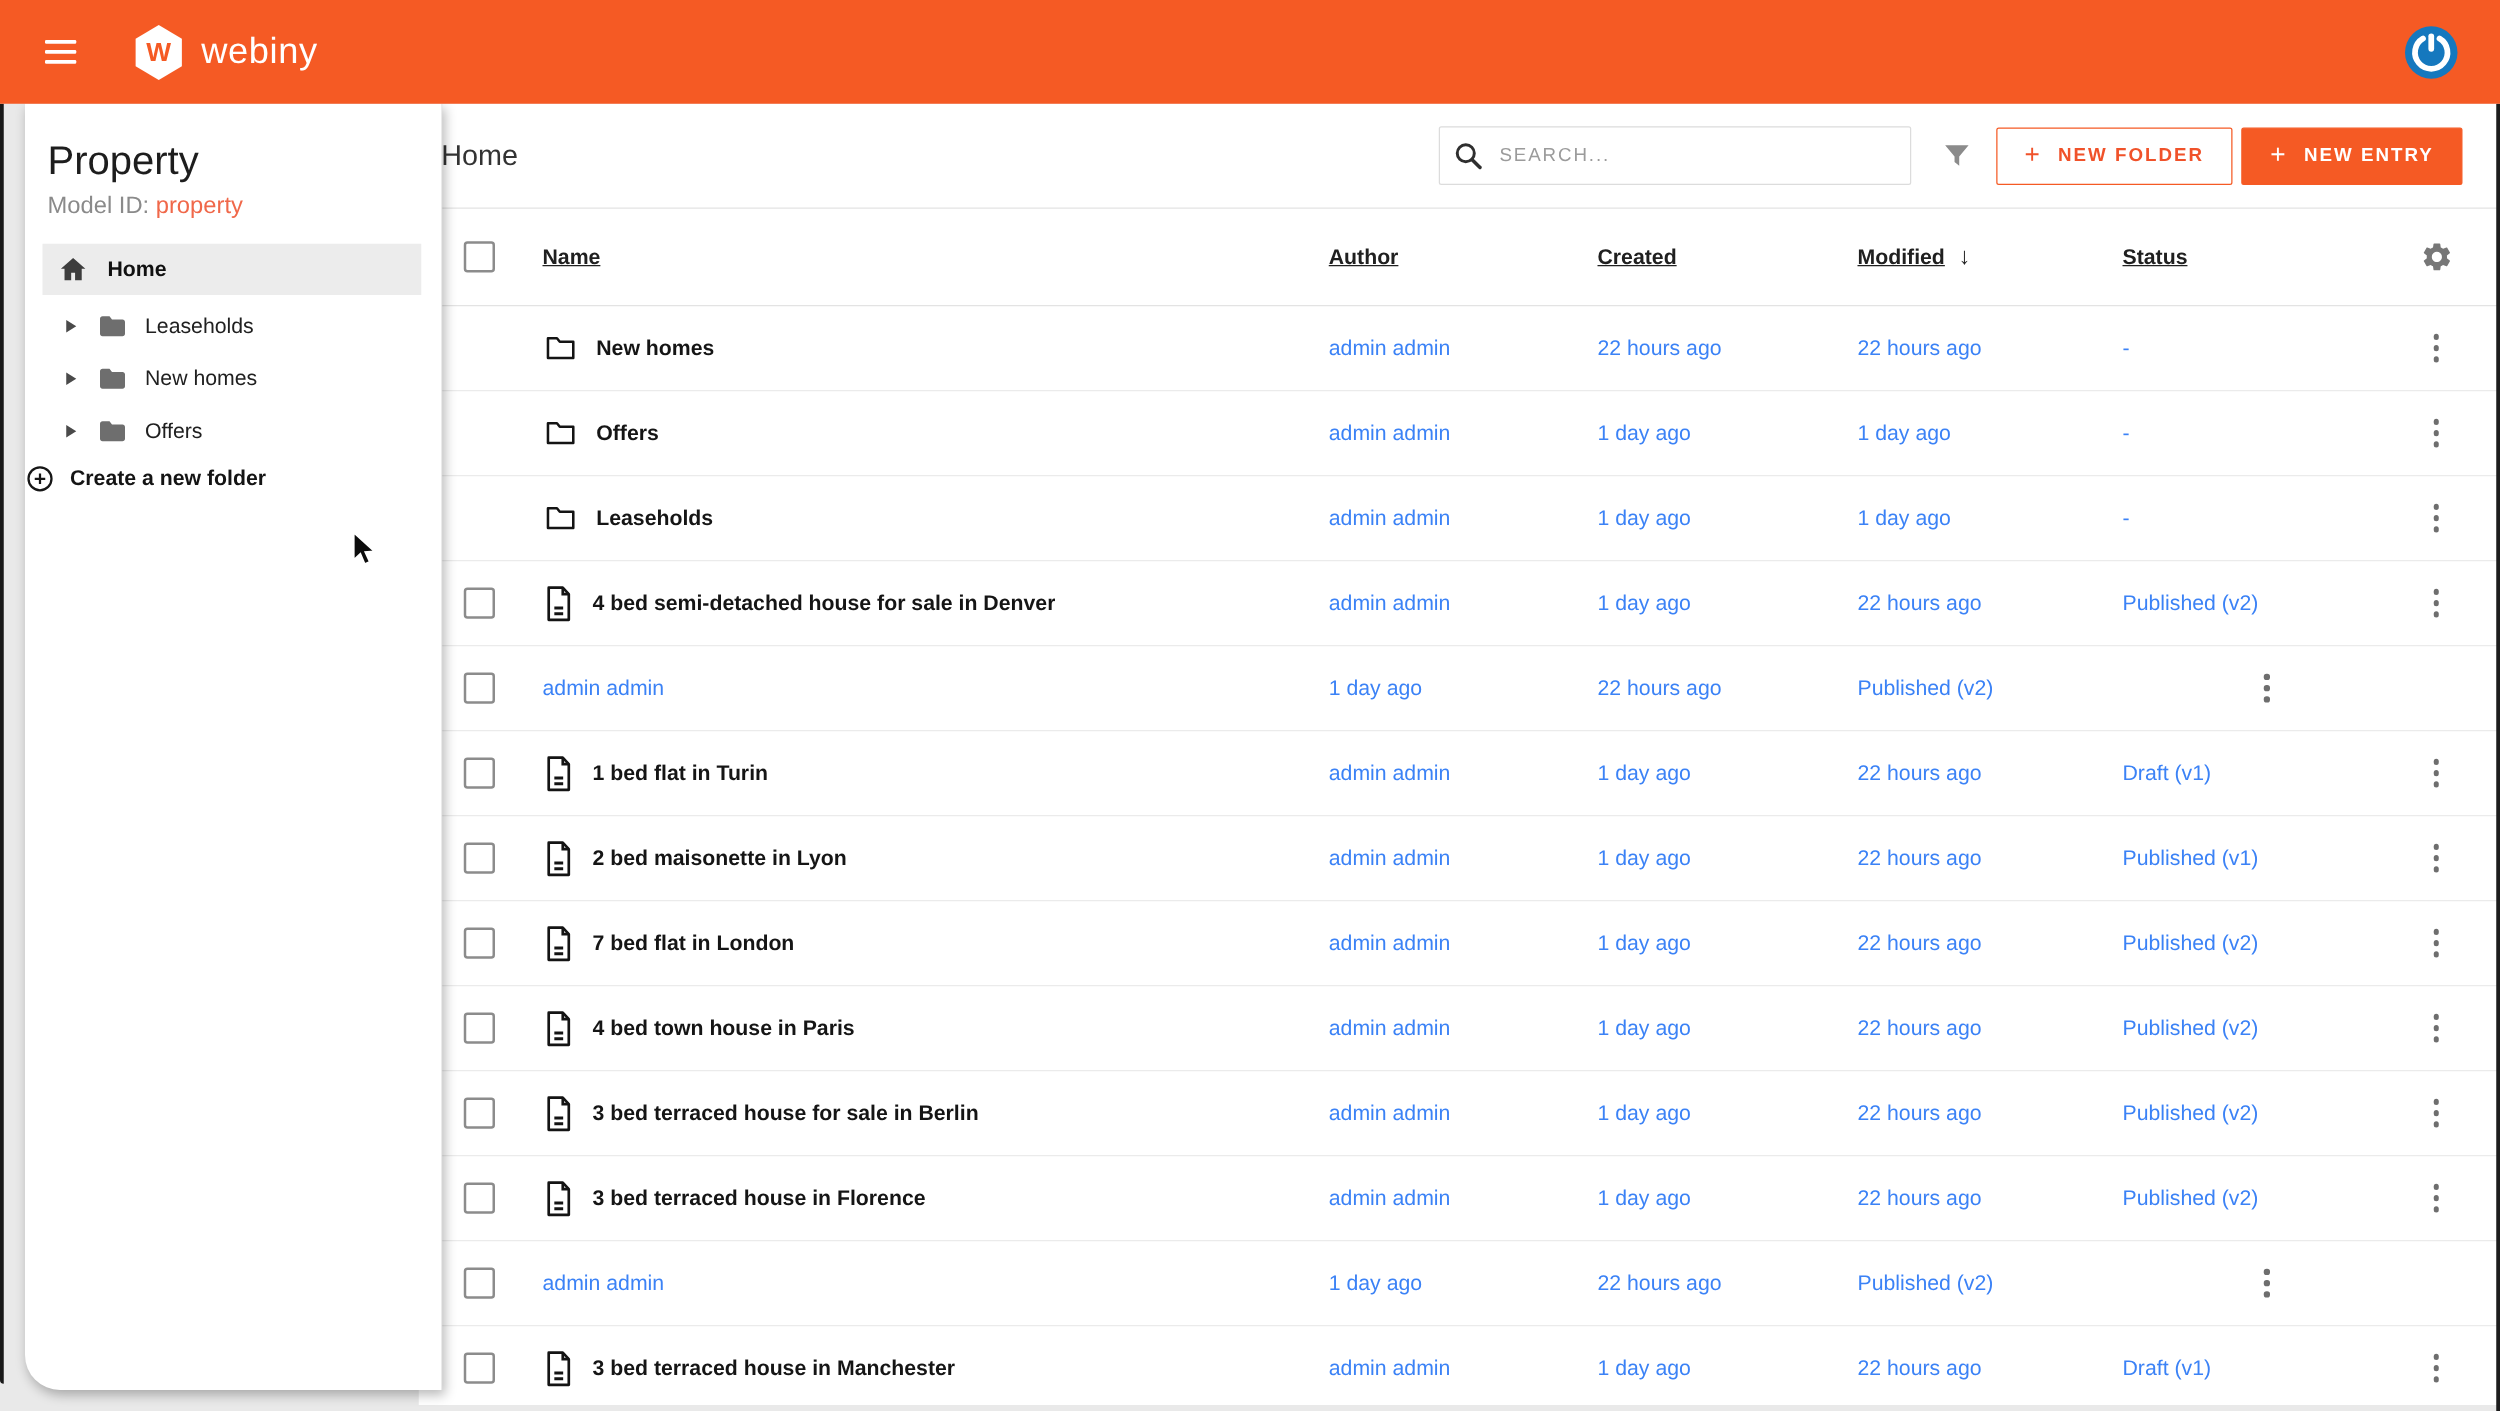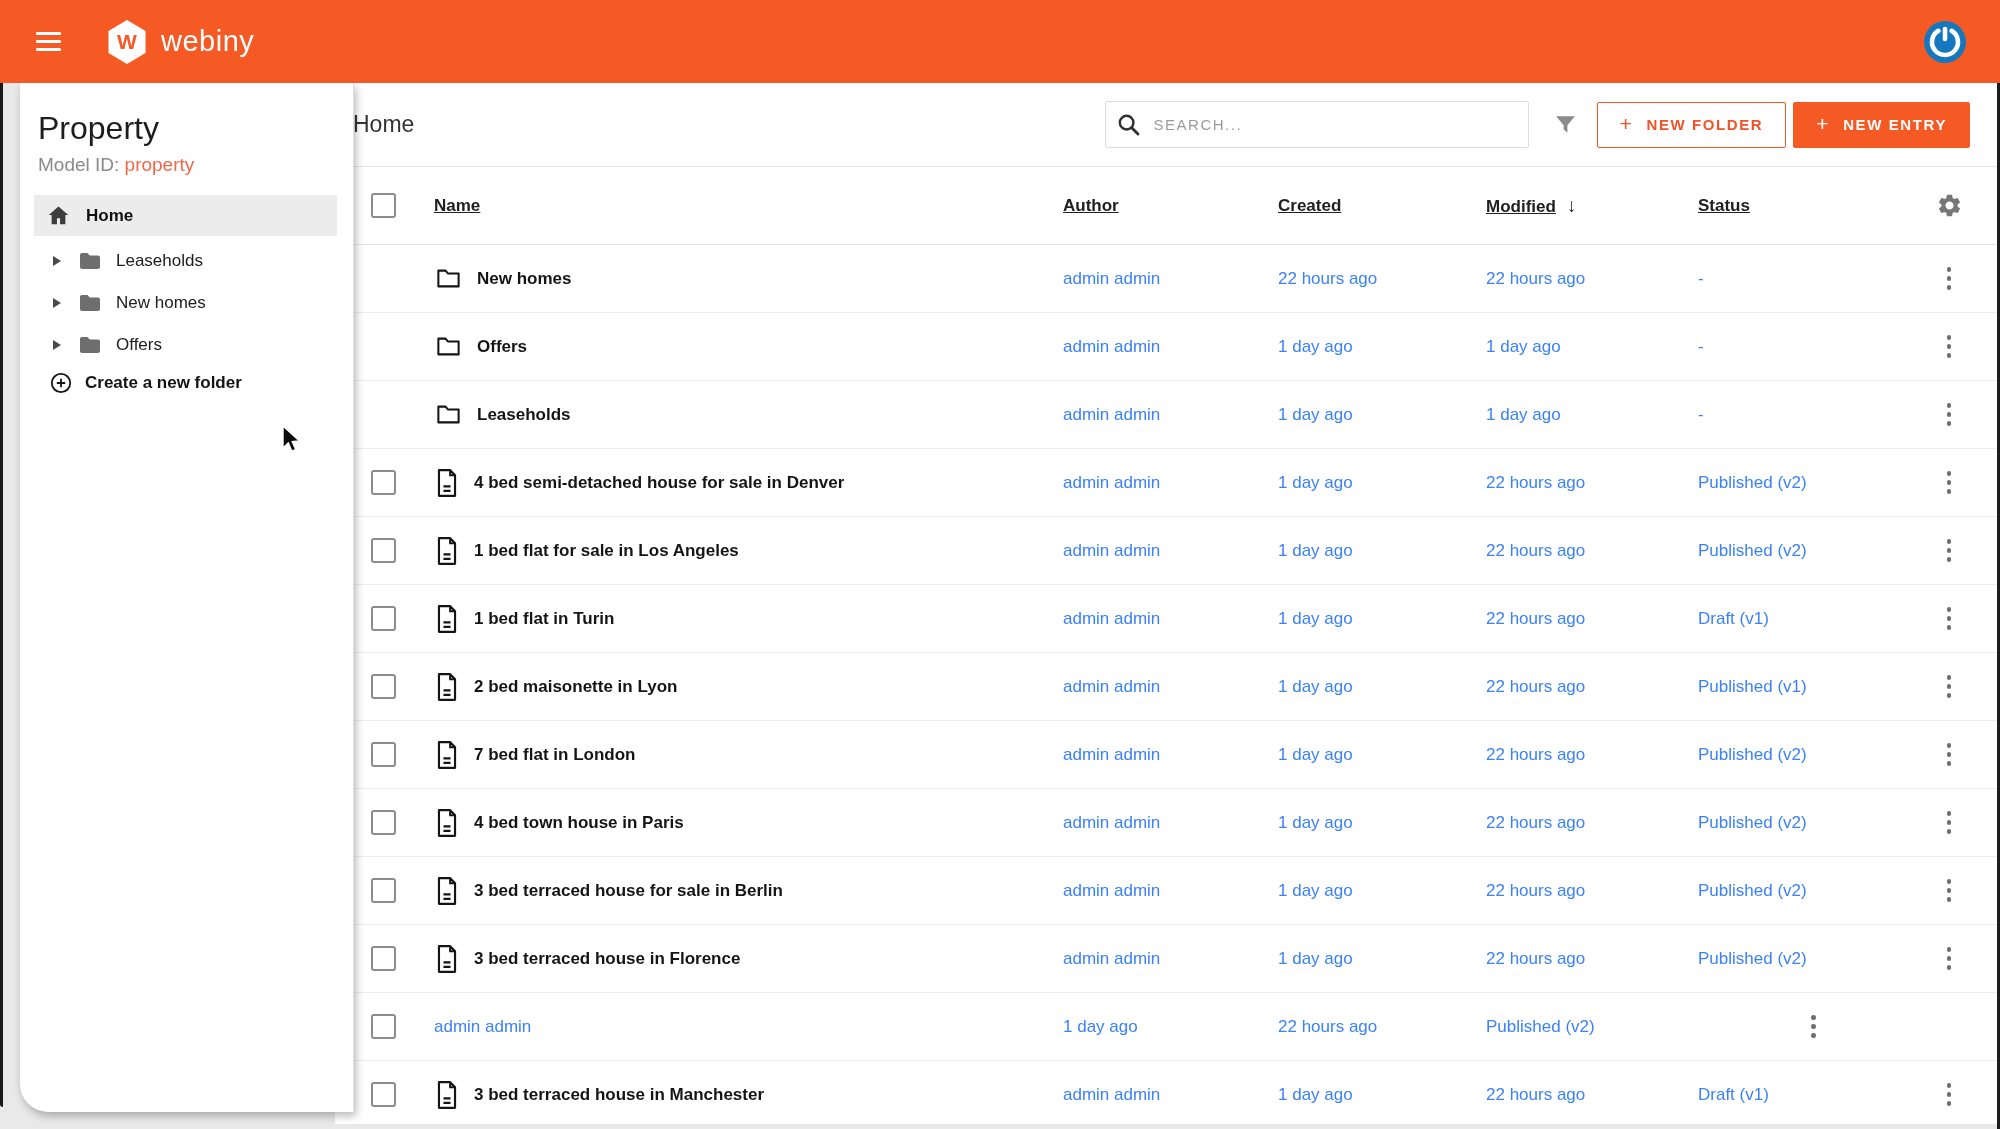--- a/index.html
+++ b/index.html
@@ -46,35 +46,35 @@
   }
   .nav-home svg { flex:none; }
   .nav-home .lbl { font-size:17px; font-weight:700; color:#111; margin-left:15px; }
 
   .tree { margin-top:4px; }
   .tree-item { height:42px; display:flex; align-items:center; padding-left:33px; cursor:pointer; }
   .caret { width:0; height:0; border-left:8px solid #4a4a4a; border-top:5.5px solid transparent; border-bottom:5.5px solid transparent; flex:none; }
   .tree-item svg { margin-left:16px; flex:none; }
   .tree-label { font-size:17px; color:#202020; margin-left:15px; }
 
-  .create-folder { margin-top:5px; display:flex; align-items:center; padding-left:29px; cursor:pointer; }
+  .create-folder { margin-top:5px; display:flex; align-items:center; cursor:pointer; }
   .create-folder .lbl { font-size:17px; font-weight:700; color:#141414; margin-left:12px; }
 
   
   .content {
     position:absolute; left:335px; top:83px; width:1665px; height:1041px;
     background:#fff; overflow:hidden; z-index:5;
   }
   .toolbar {
     height:84px; display:flex; align-items:center; padding:0 30px 0 18px;
     border-bottom:1px solid #e3e3e3;
   }
   .page-title { font-size:23px; font-weight:500; color:#333; }
   .search {
-    margin-left:auto; width:424px; height:47px; border:1px solid #dcdcdc; border-radius:2px;
+    margin-left:auto; width:378px; height:47px; border:1px solid #dcdcdc; border-radius:2px;
     display:flex; align-items:center; padding:0 12px 0 10px; background:#fff;
   }
   .search svg { flex:none; }
   .search input {
     border:none; outline:none; flex:1; margin-left:12px;
     font-family:inherit; font-size:15px; letter-spacing:1.5px; color:#333;
   }
   .search input::placeholder { color:#9b9b9b; }
   .filter { margin-left:24px; cursor:pointer; flex:none; }
   .btn {
@@ -320,29 +320,20 @@
             <i></i>
           </span>
     </div>
   </div>
 
   <div class="row entry">
     <div class="cell pad"></div>
     <div class="cell check">
           <span class="checkbox"></span>
         </div>
-    <div class="cell name">
-
-      <svg class="icon-doc" width="26" height="30" viewBox="0 0 24 28">
-        <path d="M4.5 2 h10.5 l4.5 4.8 v19.2 H4.5 z" fill="none" stroke="#141414" stroke-width="2" stroke-linejoin="round"></path>
-        <path d="M15 2 v4.8 h4.5" fill="none" stroke="#141414" stroke-width="2"></path>
-        <path d="M8.7 17.2 h6.6 M8.7 21.4 h6.6" stroke="#141414" stroke-width="2.2"></path>
-      </svg>
-      <span class="nm">1 bed flat for sale in Los Angeles</span>
-    </div>
     <div class="cell author">admin admin</div>
     <div class="cell created">1 day ago</div>
     <div class="cell modified">22 hours ago</div>
     <div class="cell status">Published (v2)</div>
     <div class="cell actions">
       <span class="kebab">
             <i></i>
             <i></i>
             <i></i>
           </span>

